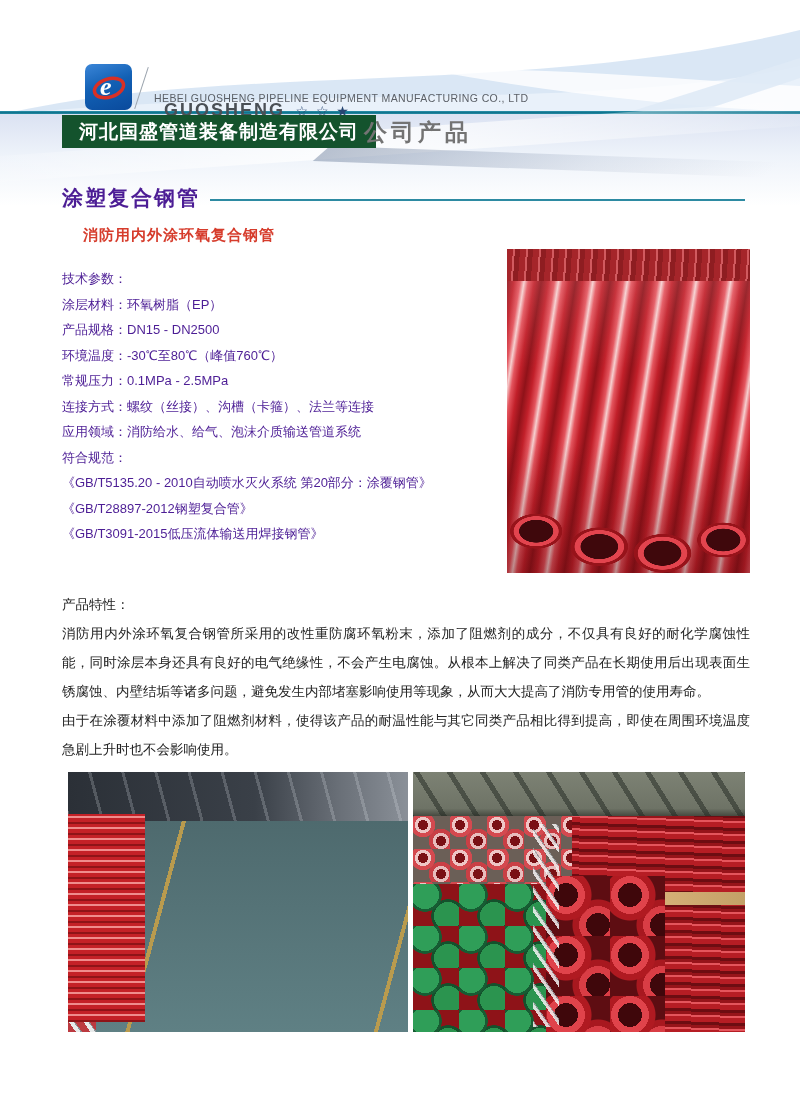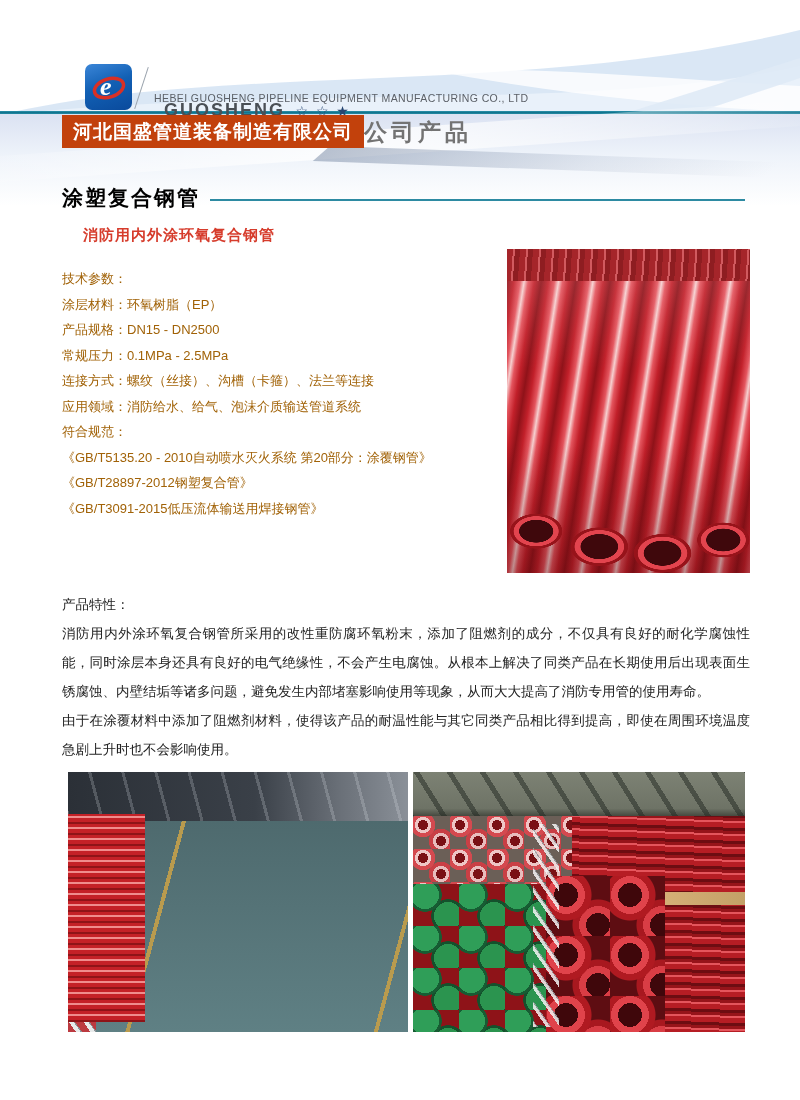--- a/index.html
+++ b/index.html
@@ -25,35 +25,35 @@
         display:flex;align-items:center;justify-content:center;}
   .logo svg{display:block;}
   .slash-divider{position:absolute;left:141px;top:66px;width:1px;height:44px;
                  background:#9aa3ad;transform:rotate(18deg);}
   .brand-row{position:absolute;left:164px;top:66px;white-space:nowrap;margin-top:34px;}
   .brand-en{font-size:18px;font-weight:bold;letter-spacing:2px;color:#4a4f55;}
   .brand-stars{font-size:14px;color:#274672;margin-left:6px;letter-spacing:2px;}
   .company-en{position:absolute;left:154px;top:92px;font-size:10.5px;color:#5b6067;
               letter-spacing:.4px;white-space:nowrap;}
   .company-cn-bar{position:absolute;left:62px;top:115px;height:33px;line-height:33px;
-                  padding:0 11px;background:#c2410c;color:#fff;font-size:19px;
+                  padding:0 17px;background:#14532d;color:#fff;font-size:19px;
                   font-weight:bold;letter-spacing:1px;white-space:nowrap;}
   .page-label{position:absolute;left:364px;top:117px;font-size:23px;font-weight:bold;
               color:#737373;letter-spacing:4px;white-space:nowrap;}
 
   
   .section-title{position:absolute;left:62px;top:184px;font-size:21px;font-weight:bold;
-                 color:#000000;letter-spacing:2px;}
+                 color:#4c1d95;letter-spacing:2px;}
   .title-line{position:absolute;left:210px;top:199px;width:535px;height:2px;background:#2d8aa2;}
   .product-subtitle{position:absolute;left:75px;top:226px;font-size:15px;font-weight:bold;
                     color:#d63c2c;letter-spacing:1px;margin-left:8px;}
 
   
   .specs{position:absolute;left:62px;top:266px;width:450px;}
-  .spec-line{font-size:13px;line-height:25.5px;white-space:nowrap;color:#a16207;}
+  .spec-line{font-size:13px;line-height:25.5px;white-space:nowrap;color:#4c1d95;}
 
   
   .features{position:absolute;left:62px;top:590px;width:688px;}
   .features-title{font-size:13.5px;line-height:29px;color:#232323;}
   .feat-p{font-size:13.5px;line-height:29px;color:#232323;text-align:justify;}
 
   
   .photo{position:absolute;overflow:hidden;}
   .photo>div{position:absolute;}
 
@@ -145,20 +145,21 @@
 <div class="page-label">公司产品</div>
 
 <div class="section-title">涂塑复合钢管</div>
 <div class="title-line"></div>
 <div class="product-subtitle">消防用内外涂环氧复合钢管</div>
 
 <div class="specs">
     <div class="spec-line">技术参数：</div>
     <div class="spec-line">涂层材料：环氧树脂（EP）</div>
     <div class="spec-line">产品规格：DN15 - DN2500</div>
+    <div class="spec-line">环境温度：-30℃至80℃（峰值760℃）</div>
     <div class="spec-line">常规压力：0.1MPa - 2.5MPa</div>
     <div class="spec-line">连接方式：螺纹（丝接）、沟槽（卡箍）、法兰等连接</div>
     <div class="spec-line">应用领域：消防给水、给气、泡沫介质输送管道系统</div>
     <div class="spec-line">符合规范：</div>
     <div class="spec-line">《GB/T5135.20 - 2010自动喷水灭火系统 第20部分：涂覆钢管》</div>
     <div class="spec-line">《GB/T28897-2012钢塑复合管》</div>
     <div class="spec-line">《GB/T3091-2015低压流体输送用焊接钢管》</div>
   </div>
 
 <div class="photo photo-tr">

